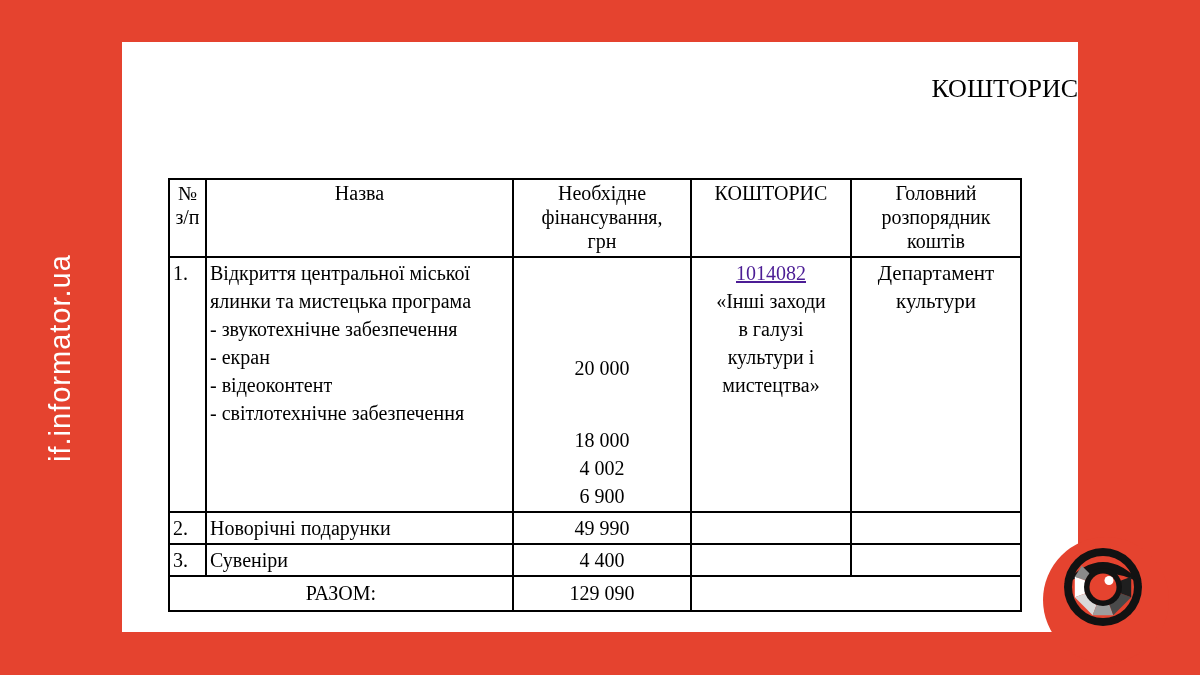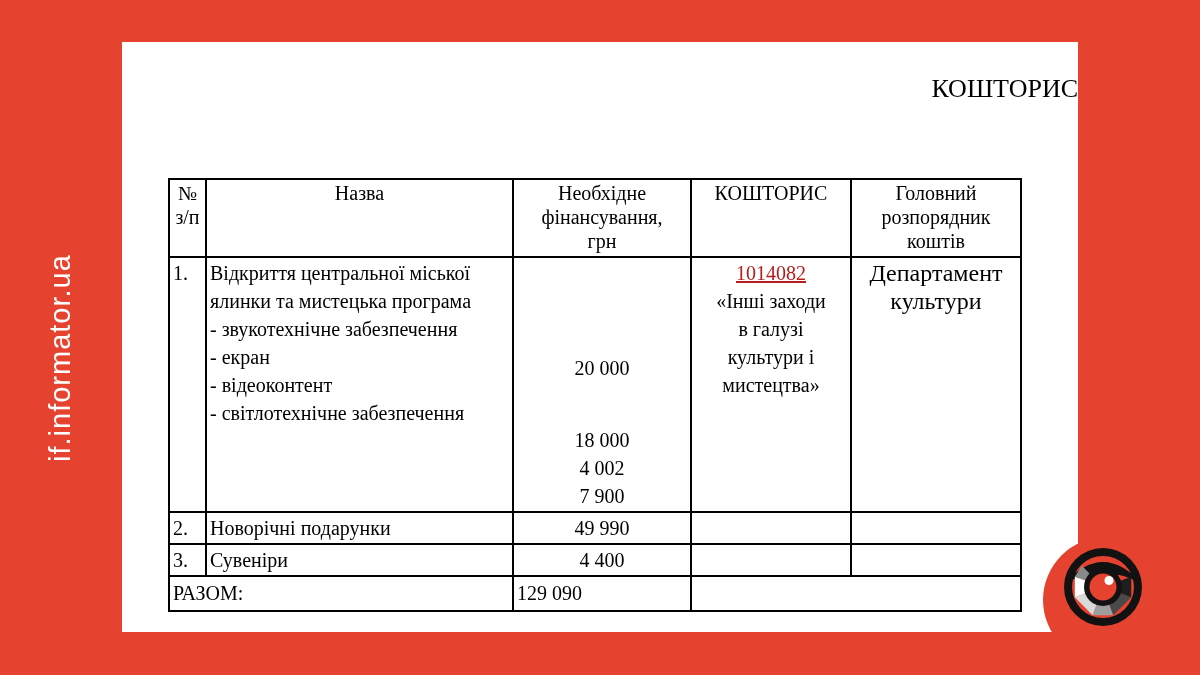--- a/index.html
+++ b/index.html
@@ -42,27 +42,27 @@
   tr.hrow th { vertical-align:top; text-align:center; line-height:24px; }
   tr.r1 { height:240px; }
   tr.r1 td { vertical-align:top; }
   td.numcell { text-align:left; padding-left:4px; line-height:28px; }
   td.namecell { text-align:left; padding-left:5px; line-height:28px; }
   td.fundcell { text-align:center; }
   td.fundcell span { display:block; line-height:28px; }
   span.f1 { margin-top:95px; }
   span.f2 { margin-top:44px; }
   td.codecell { text-align:center; line-height:28px; }
-  td.codecell a { color:#b91c1c; text-decoration:underline;margin-top:26px; }
-  td.mgrcell { text-align:center; line-height:28px; font-size:24px; }
+  td.codecell a { color:#4c1d95; text-decoration:underline;margin-top:26px; }
+  td.mgrcell { text-align:center; line-height:28px; font-size:21px; }
   tr.rs { height:32px; }
   tr.rs td { vertical-align:middle; }
   tr.rs td.amount { text-align:center;border-radius:16px; }
   tr.total { height:35px; }
-  tr.total td { vertical-align:middle; }
+  tr.total td { vertical-align:middle; text-align:center; }
   .ml { white-space:pre-line; }
   .logo { position:absolute; left:1020px; top:510px; }
 </style>
 </head>
 <body style="background: rgb(229, 67, 47);">
 
 <div class="watermark">if.informator.ua</div>
 
 <div class="page">
   <div class="doc-title">КОШТОРИС</div>
@@ -94,21 +94,21 @@
         <td class="namecell ml">Відкриття центральної міської
 ялинки та мистецька програма
 - звукотехнічне забезпечення
 - екран
 - відеоконтент
 - світлотехнічне забезпечення</td>
         <td class="fundcell">
           <span class="f1">20 000</span>
           <span class="f2">18 000</span>
           <span>4 002</span>
-          <span>7 900</span>
+          <span>6 900</span>
         </td>
         <td class="codecell">
           <a href="#">1014082</a>
           <div class="ml">«Інші заходи
 в галузі
 культури і
 мистецтва»</div>
         </td>
         <td class="mgrcell ml">Департамент
 культури</td>

